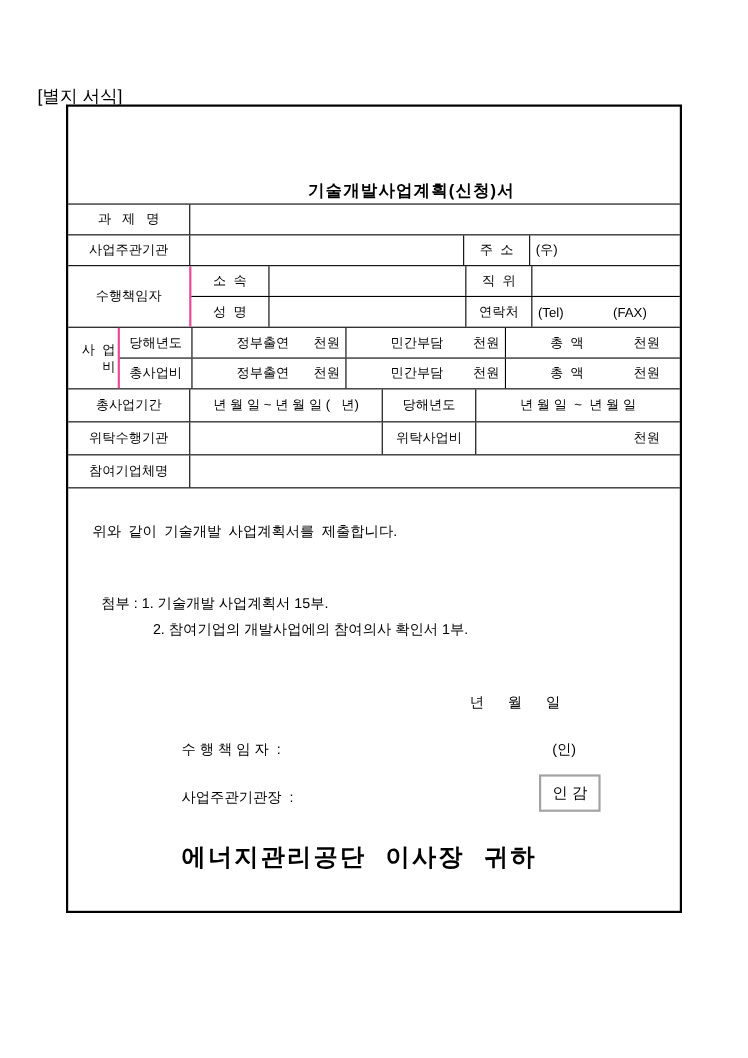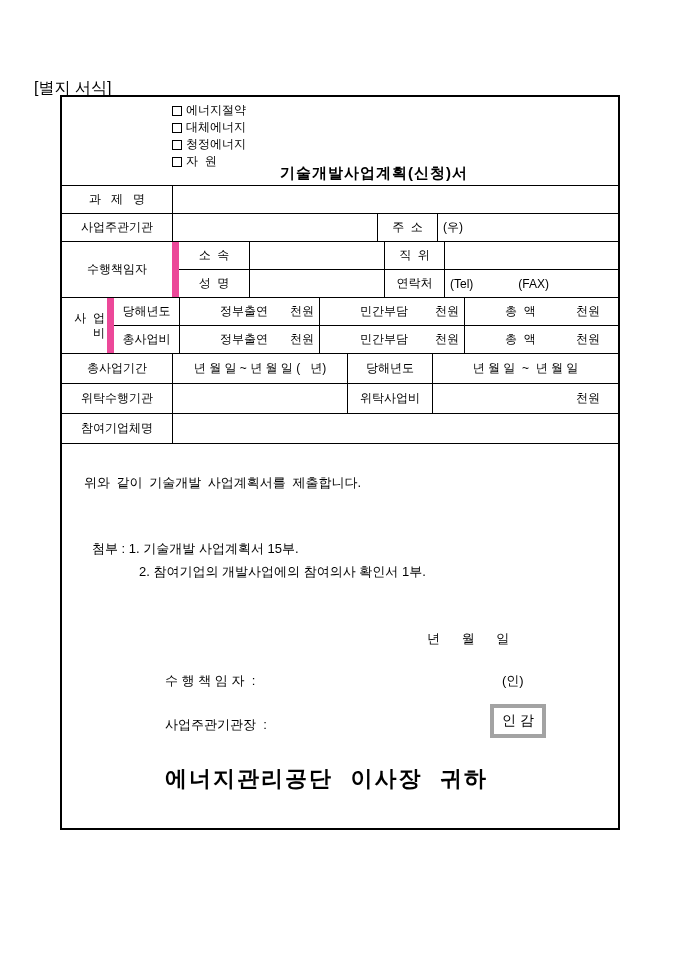--- a/index.html
+++ b/index.html
@@ -29,80 +29,62 @@
     display:flex; align-items:center; border-left:1px solid #000;
     font-size:12px; padding:0 5px; white-space:pre; overflow:hidden;
   }
   .row > .cell:first-child, .subrow > .cell:first-child { border-left:none; }
   .lbl { justify-content:center; padding:0 2px; }
   .vlabel { flex-direction:column; justify-content:center; line-height:15px;align-items:flex-end; }
   .center { justify-content:center; }
   .right { justify-content:flex-end; }
   .between { justify-content:space-between;padding-left:40px; }
   .padr18 { padding-right:18px;gap:36px; }
-  .w45{width:45px;flex:none;} .w60{width:60px;flex:none;} .w65{width:65px;flex:none;}
+  .w45{width:45px;flex:none;} .w60{width:60px;flex:none;margin-left:44px;} .w65{width:65px;flex:none;}
   .w70{width:70px;flex:none;} .w85{width:85px;flex:none;} .w110{width:110px;flex:none;}
   .w135{width:135px;flex:none;} .w140{width:140px;flex:none;} .w145{width:145px;flex:none;}
   .w175{width:175px;flex:none;} .w205{width:205px;flex:none;}
   .flex1 { flex:1; }
   .h28 { height:28px; } .h30 { height:30px; } .block { height:56px; }
-  .subcol { flex:1; display:flex; flex-direction:column; border-left:7px solid #ec4899; }
+  .subcol { flex:1; display:flex; flex-direction:column; border-left:2px solid #ec4899; }
   .subrow { display:flex; flex:1; }
   .subrow + .subrow { border-top:1px solid #000; }
   .fax-gap { margin-left:45px; }
 
   
   .footer { position:relative; height:385px; border-top:1px solid #000; font-size:13px; }
   .f-abs { position:absolute; white-space:pre; }
   .statement { left:22px; top:30px; word-spacing:3px; }
   .attach1 { left:30px; top:96px; }
   .attach2 { left:77px; top:119px; }
   .dateline { left:365px; top:186px; }
   .mgr-sign { left:103px; top:228px; }
   .mgr-seal { left:440px; top:228px; }
   .org-sign { left:103px; top:272px; }
   .seal-box {
     position:absolute; left:428px; top:260px; width:56px; height:34px;
-    border:4px solid #a3a3a3; display:flex; align-items:center; justify-content:center;
+    border:2px solid #a3a3a3; display:flex; align-items:center; justify-content:center;
     font-size:14px; white-space:pre;
   }
   .recipient {
     position:absolute; left:103px; top:320px;
     font-family:"Liberation Serif", serif; font-size:22px; font-weight:bold;
     letter-spacing:2px; word-spacing:10px; white-space:pre;
   }
 </style>
 </head>
 <body>
 
 <div class="page">
 
   <div class="corner-label">[별지 서식]</div>
 
   <div class="form-box">
 
     <div class="header-cell">
-      <div class="checkbox-list">
-        <div class="checkbox-line">
-          <span class="cb"></span>
-          <span class="cb-label">에너지절약</span>
-        </div>
-        <div class="checkbox-line">
-          <span class="cb"></span>
-          <span class="cb-label">대체에너지</span>
-        </div>
-        <div class="checkbox-line">
-          <span class="cb"></span>
-          <span class="cb-label">청정에너지</span>
-        </div>
-        <div class="checkbox-line">
-          <span class="cb"></span>
-          <span class="cb-label">자  원</span>
-        </div>
-      </div>
       <div class="form-title">기술개발사업계획(신청)서</div>
     </div>
 
     <div class="row h28">
       <div class="cell lbl w110">과   제   명</div>
       <div class="cell flex1"></div>
     </div>
 
     <div class="row h28">
       <div class="cell lbl w110">사업주관기관</div>

